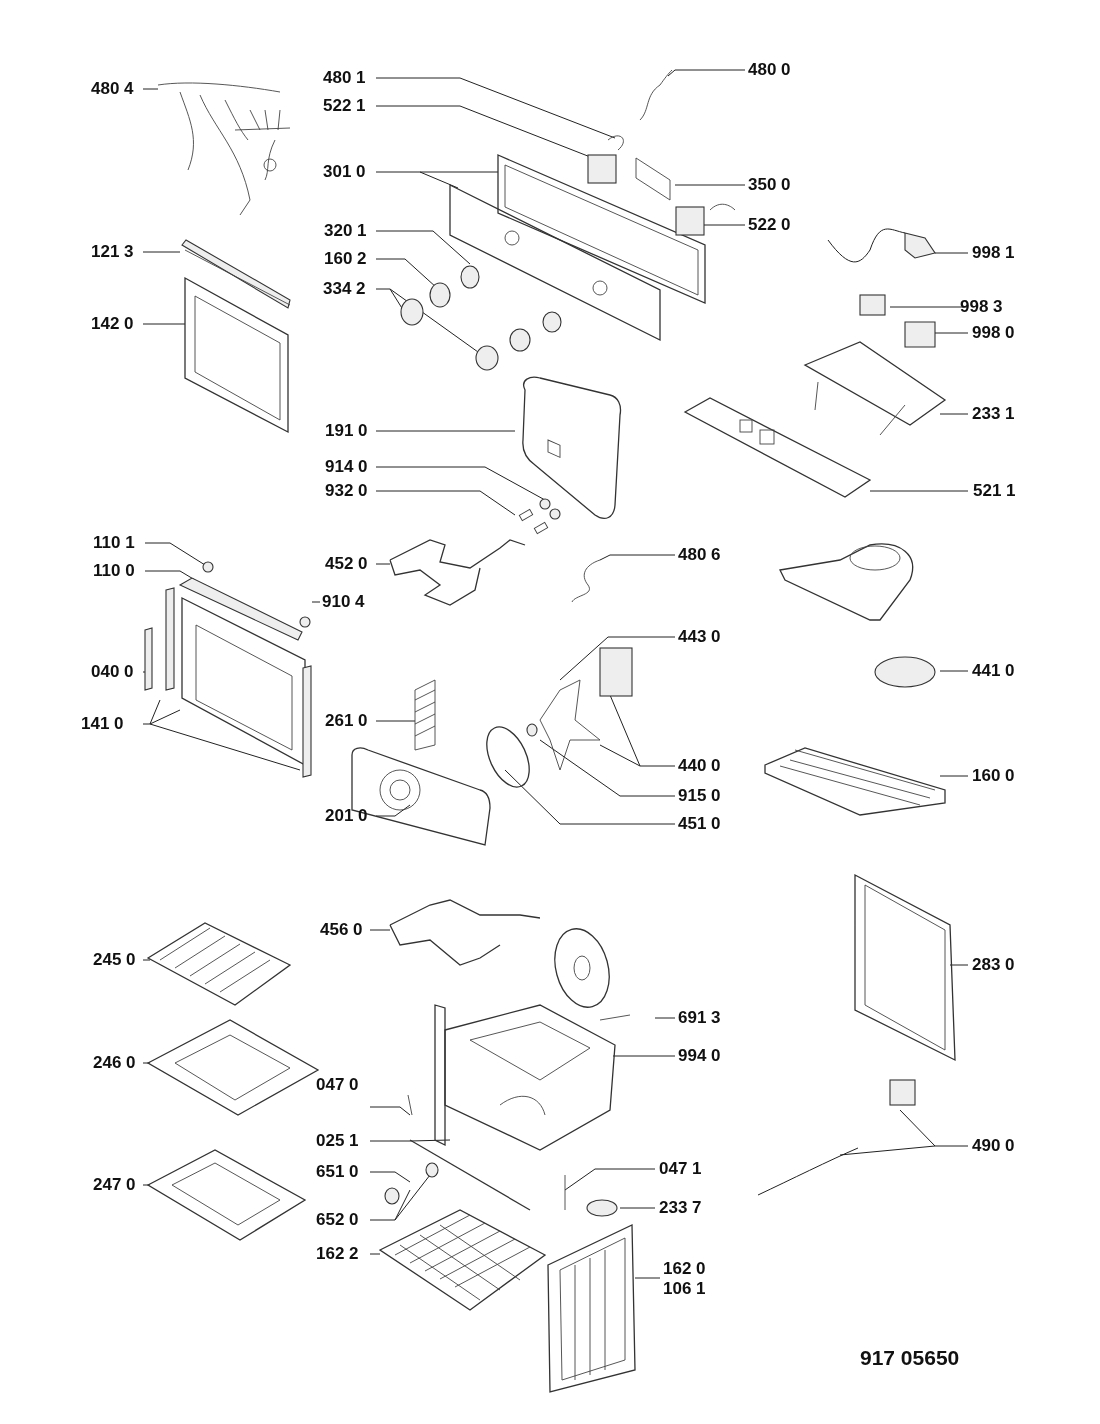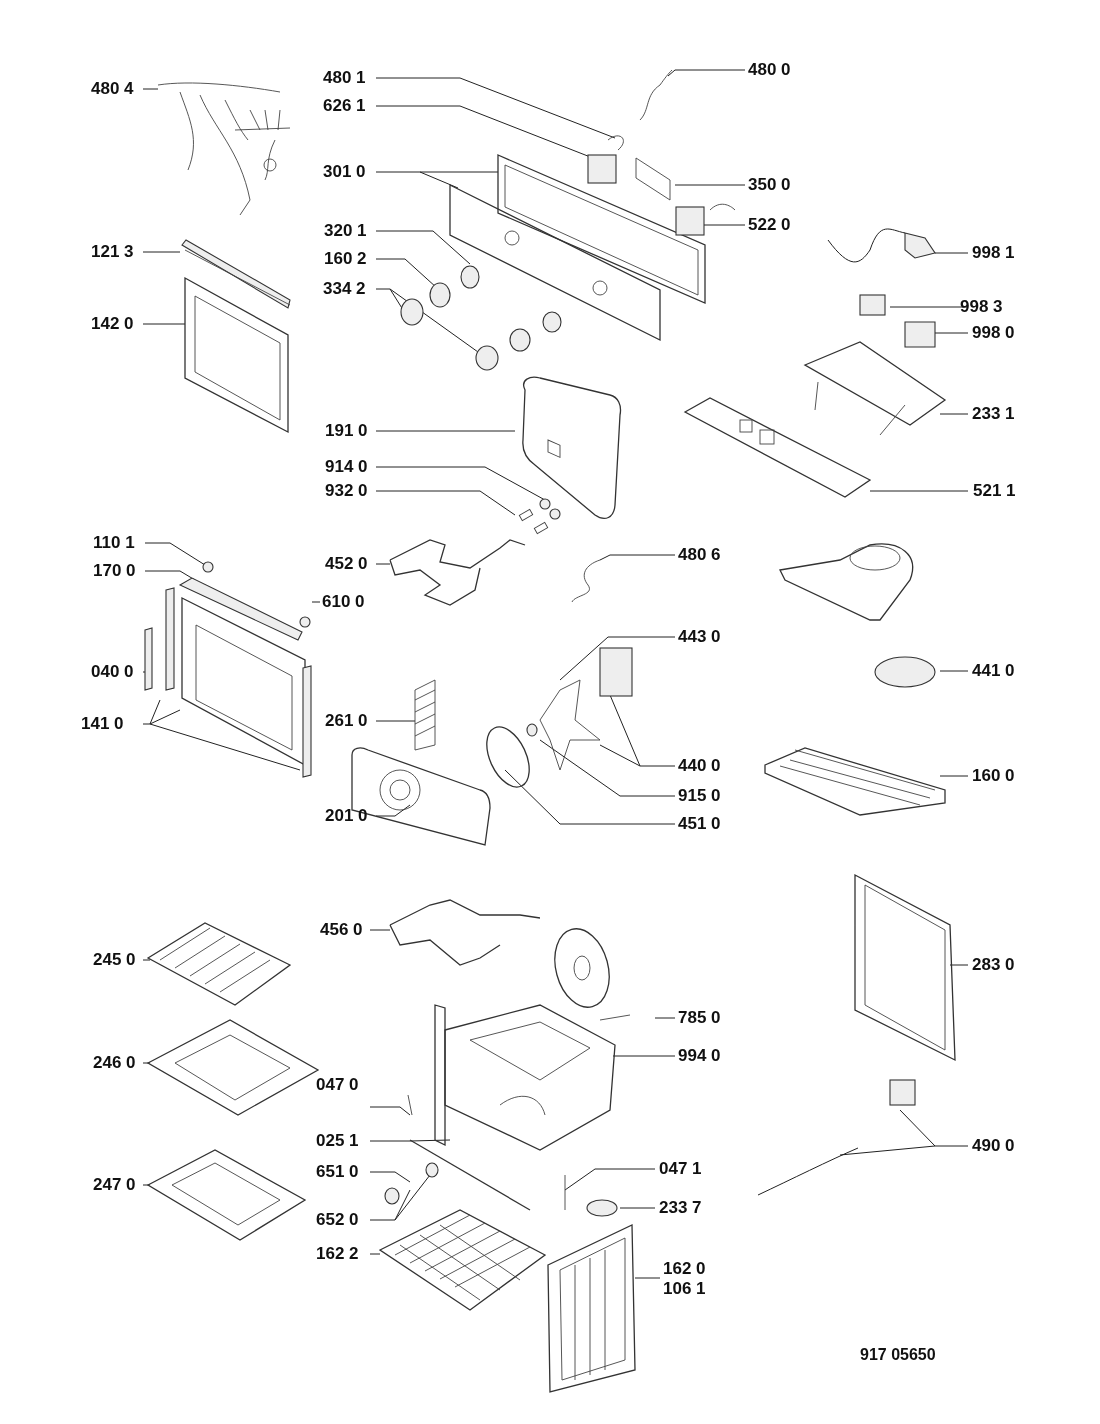--- a/index.html
+++ b/index.html
@@ -1,18 +1,18 @@
 <!DOCTYPE html>
 <html><head>
 <meta charset="utf-8">
 <style>
   html,body{margin:0;padding:0;background:#fff;}
   #canvas{position:relative;width:1100px;height:1424px;background:#fff;overflow:hidden;font-family:"Liberation Sans",sans-serif;}
   .lbl{position:absolute;font-weight:bold;font-size:17px;color:#111;line-height:20px;white-space:nowrap;}
-  .docnum{position:absolute;left:860px;top:1346px;font-weight:bold;font-size:16px;color:#111;}
+  .docnum{position:absolute;left:860px;top:1346px;font-weight:bold;font-size:21px;color:#111;}
   svg#art{position:absolute;left:0;top:0;}
   svg#art .p{fill:none;stroke:#333;stroke-width:1.3;}
   svg#art .t{fill:none;stroke:#444;stroke-width:0.9;}
   svg#art .l{fill:none;stroke:#222;stroke-width:1;}
   svg#art .f{fill:#eee;stroke:#333;stroke-width:1.1;}
 </style>
 </head>
 <body>
 
 <div id="canvas">
@@ -235,57 +235,57 @@
     <path class="t" d="M395 1255 L470 1215 M410 1263 L485 1223 M425 1271 L500 1231 M440 1279 L515 1239 M455 1287 L530 1247 M400 1245 L480 1300 M420 1235 L500 1290 M440 1225 L520 1280"></path>
   </g>
   <g>
     <path class="p" d="M548 1265 L632 1225 L635 1370 L550 1392 Z"></path>
     <path class="t" d="M560 1270 L625 1238 L625 1360 L562 1380 Z M575 1265 L575 1380 M590 1258 L590 1375 M605 1250 L605 1370"></path>
   </g>
 </svg>
 
 <div class="lbl" style="left:91px;top:79px">480 4</div>
 <div class="lbl" style="left:323px;top:68px">480 1</div>
-<div class="lbl" style="left:323px;top:96px">626 1</div>
+<div class="lbl" style="left:323px;top:96px">522 1</div>
 <div class="lbl" style="left:748px;top:60px">480 0</div>
 <div class="lbl" style="left:323px;top:162px">301 0</div>
 <div class="lbl" style="left:748px;top:175px">350 0</div>
 <div class="lbl" style="left:748px;top:215px">522 0</div>
 <div class="lbl" style="left:324px;top:221px">320 1</div>
 <div class="lbl" style="left:324px;top:249px">160 2</div>
 <div class="lbl" style="left:91px;top:242px">121 3</div>
 <div class="lbl" style="left:972px;top:243px">998 1</div>
 <div class="lbl" style="left:960px;top:297px">998 3</div>
 <div class="lbl" style="left:972px;top:323px">998 0</div>
 <div class="lbl" style="left:91px;top:314px">142 0</div>
 <div class="lbl" style="left:323px;top:279px">334 2</div>
 <div class="lbl" style="left:972px;top:404px">233 1</div>
 <div class="lbl" style="left:325px;top:421px">191 0</div>
 <div class="lbl" style="left:325px;top:457px">914 0</div>
 <div class="lbl" style="left:325px;top:481px">932 0</div>
 <div class="lbl" style="left:973px;top:481px">521 1</div>
 <div class="lbl" style="left:93px;top:533px">110 1</div>
-<div class="lbl" style="left:93px;top:561px">170 0</div>
+<div class="lbl" style="left:93px;top:561px">110 0</div>
 <div class="lbl" style="left:325px;top:554px">452 0</div>
 <div class="lbl" style="left:678px;top:545px">480 6</div>
-<div class="lbl" style="left:322px;top:592px">610 0</div>
+<div class="lbl" style="left:322px;top:592px">910 4</div>
 <div class="lbl" style="left:678px;top:627px">443 0</div>
 <div class="lbl" style="left:972px;top:661px">441 0</div>
 <div class="lbl" style="left:91px;top:662px">040 0</div>
 <div class="lbl" style="left:81px;top:714px">141 0</div>
 <div class="lbl" style="left:325px;top:711px">261 0</div>
 <div class="lbl" style="left:678px;top:756px">440 0</div>
 <div class="lbl" style="left:972px;top:766px">160 0</div>
 <div class="lbl" style="left:678px;top:786px">915 0</div>
 <div class="lbl" style="left:325px;top:806px">201 0</div>
 <div class="lbl" style="left:678px;top:814px">451 0</div>
 <div class="lbl" style="left:320px;top:920px">456 0</div>
 <div class="lbl" style="left:93px;top:950px">245 0</div>
 <div class="lbl" style="left:972px;top:955px">283 0</div>
-<div class="lbl" style="left:678px;top:1008px">785 0</div>
+<div class="lbl" style="left:678px;top:1008px">691 3</div>
 <div class="lbl" style="left:93px;top:1053px">246 0</div>
 <div class="lbl" style="left:678px;top:1046px">994 0</div>
 <div class="lbl" style="left:316px;top:1075px">047 0</div>
 <div class="lbl" style="left:316px;top:1131px">025 1</div>
 <div class="lbl" style="left:972px;top:1136px">490 0</div>
 <div class="lbl" style="left:316px;top:1162px">651 0</div>
 <div class="lbl" style="left:659px;top:1159px">047 1</div>
 <div class="lbl" style="left:93px;top:1175px">247 0</div>
 <div class="lbl" style="left:659px;top:1198px">233 7</div>
 <div class="lbl" style="left:316px;top:1210px">652 0</div>

